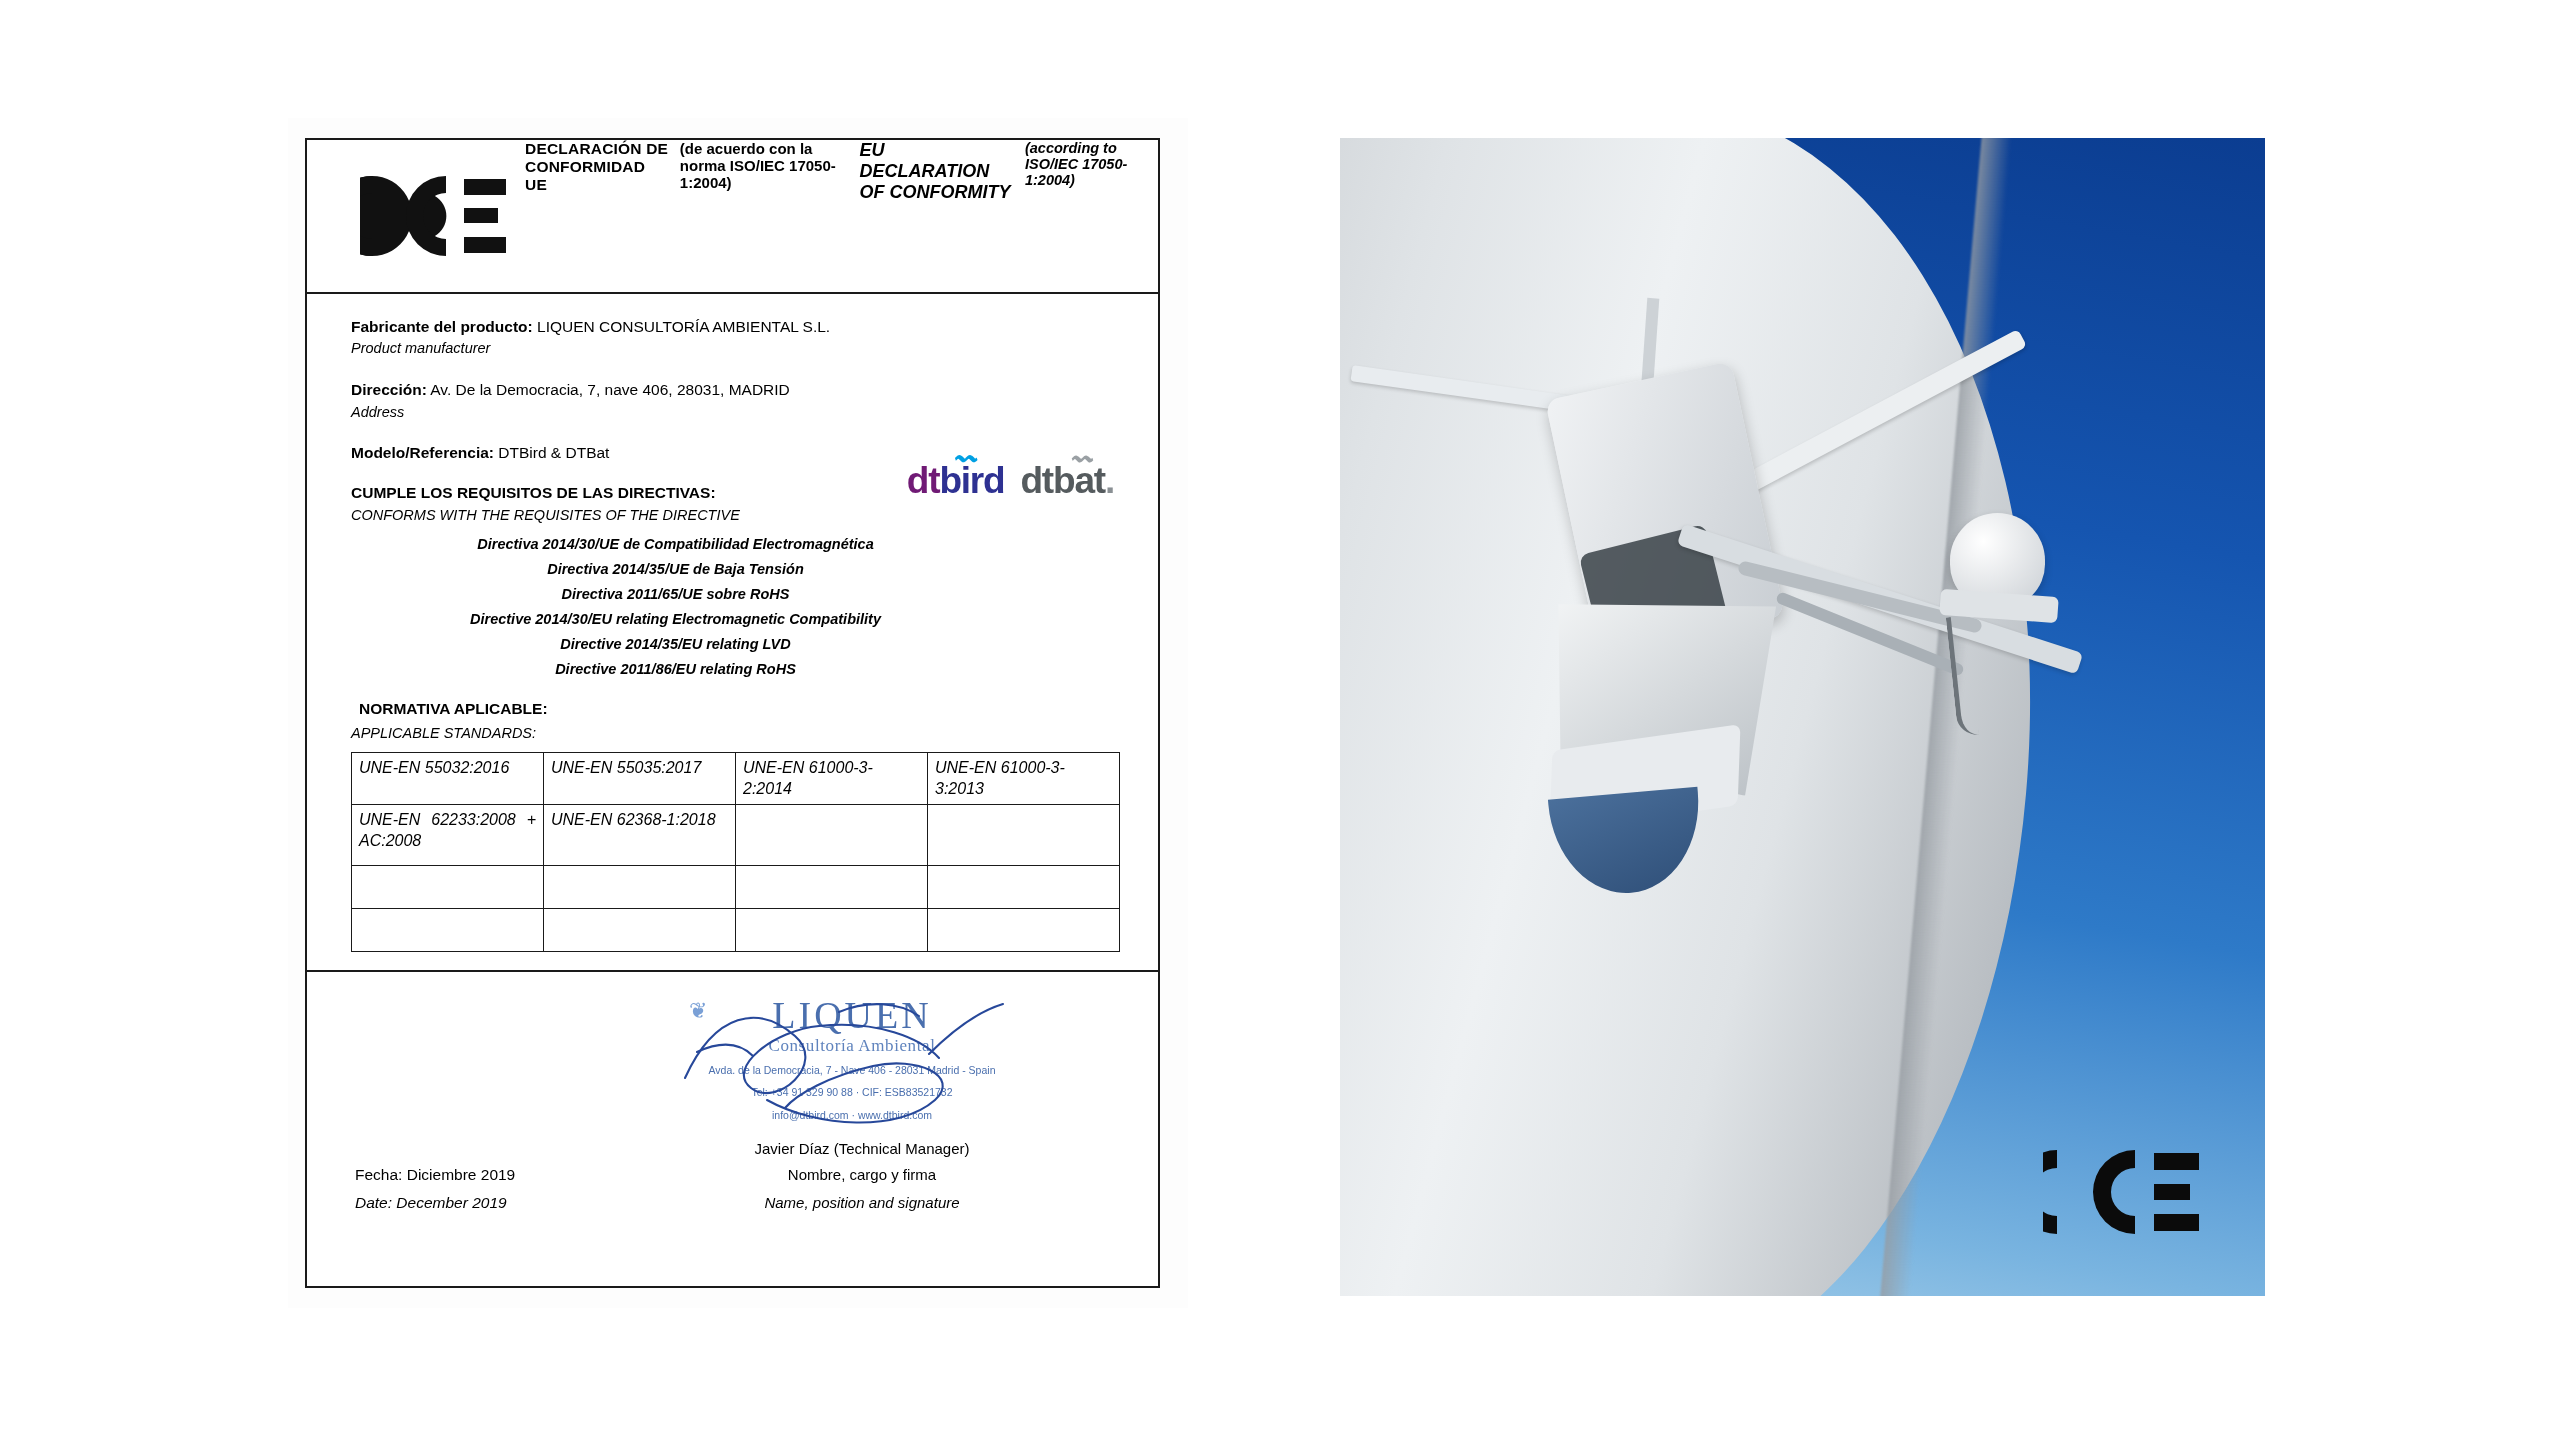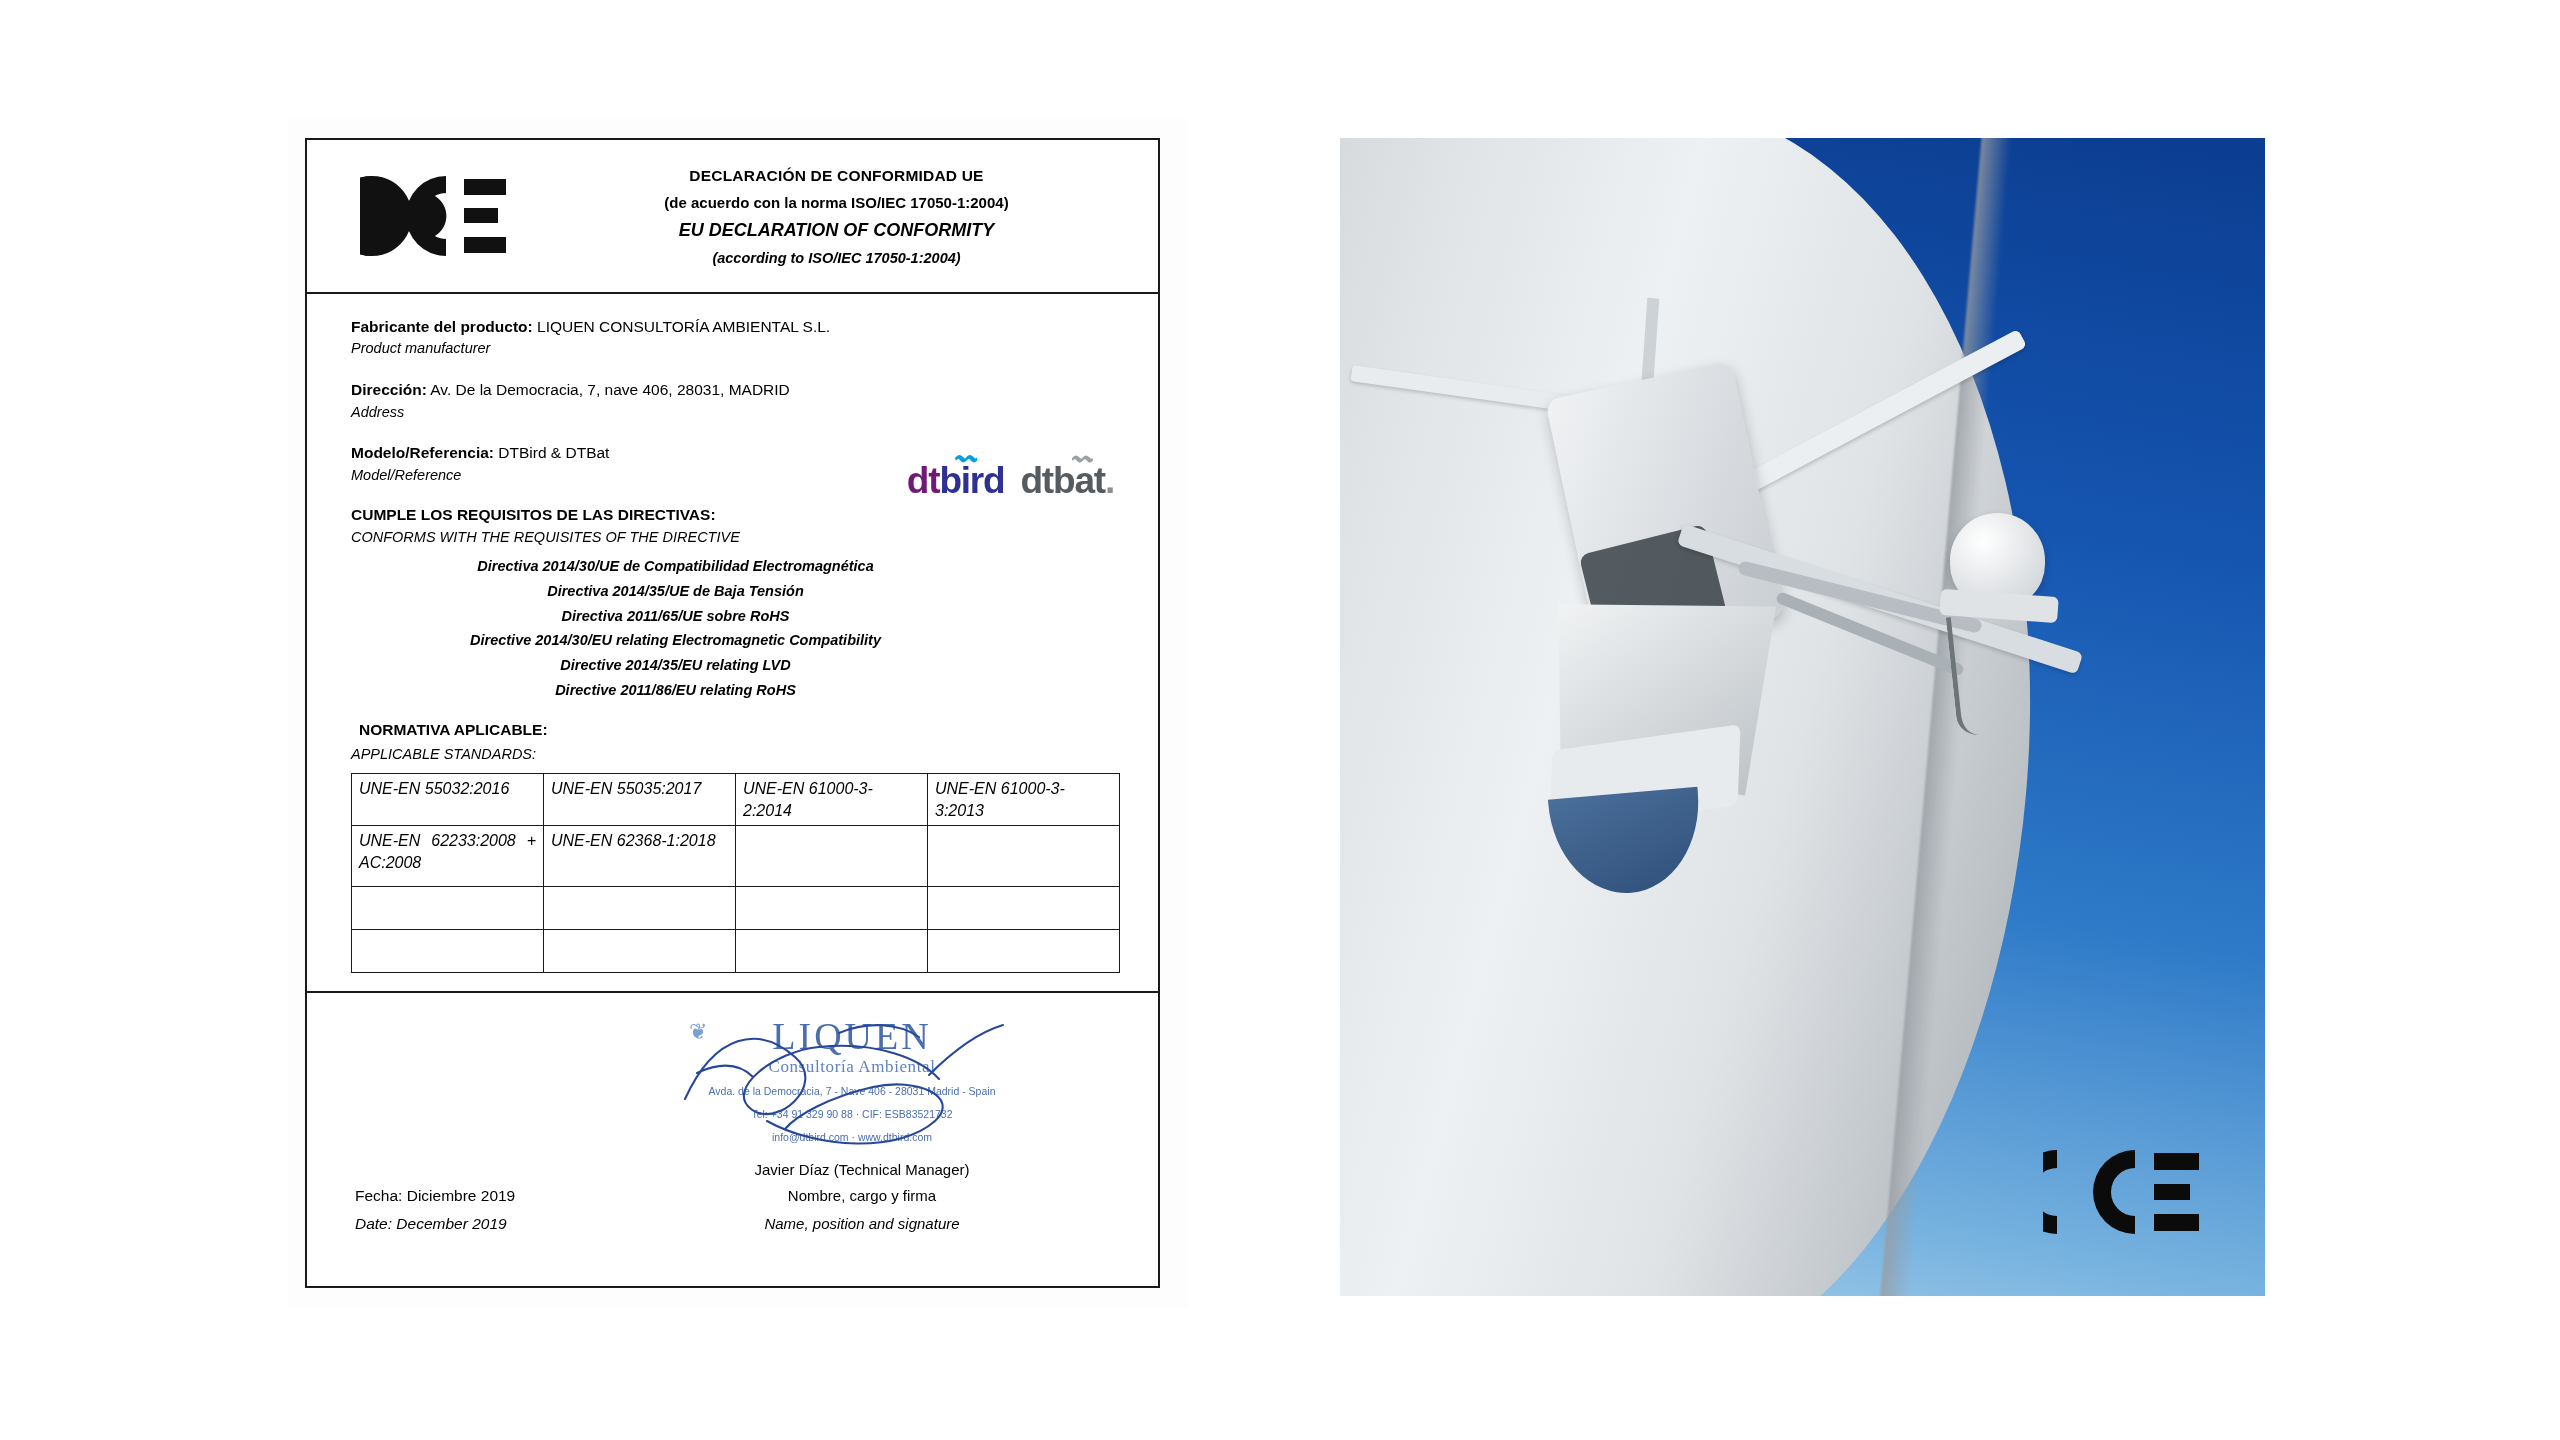--- a/index.html
+++ b/index.html
@@ -53,22 +53,22 @@
     justify-content: center;
     padding-left: 38px;
     box-sizing: border-box;
   }
   .ce-mark {
     display: block;
   }
   .header-text {
     flex: 1;
     display: flex;
-    flex-direction: column;
-    align-items: center;
+    flex-direction: row;
+    align-items: flex-start;
     justify-content: center;
     gap: 9px;
     padding-right: 10px;
     box-sizing: border-box;
   }
   .hdr-l1 {
     font-size: 15.5px;
     font-weight: bold;
     letter-spacing: .2px;
   }
@@ -528,21 +528,20 @@
             <span>Av. De la Democracia, 7, nave 406, 28031, MADRID</span>
           </div>
           <div class="field-sub">Address</div>
         </div>
 
         <div class="field-block">
           <div class="field-line">
             <b>Modelo/Referencia:</b>
             <span>DTBird &amp; DTBat</span>
           </div>
-          <div class="field-sub">Model/Reference</div>
         </div>
 
         <div>
           <div class="directives-title">CUMPLE LOS REQUISITOS DE LAS DIRECTIVAS:</div>
           <div class="directives-subtitle">CONFORMS WITH THE REQUISITES OF THE DIRECTIVE</div>
           <div class="directives-list">
             <div class="directive-item">Directiva 2014/30/UE de Compatibilidad Electromagnética</div>
             <div class="directive-item">Directiva 2014/35/UE de Baja Tensión</div>
             <div class="directive-item">Directiva 2011/65/UE sobre RoHS</div>
             <div class="directive-item">Directive 2014/30/EU relating Electromagnetic Compatibility</div>

